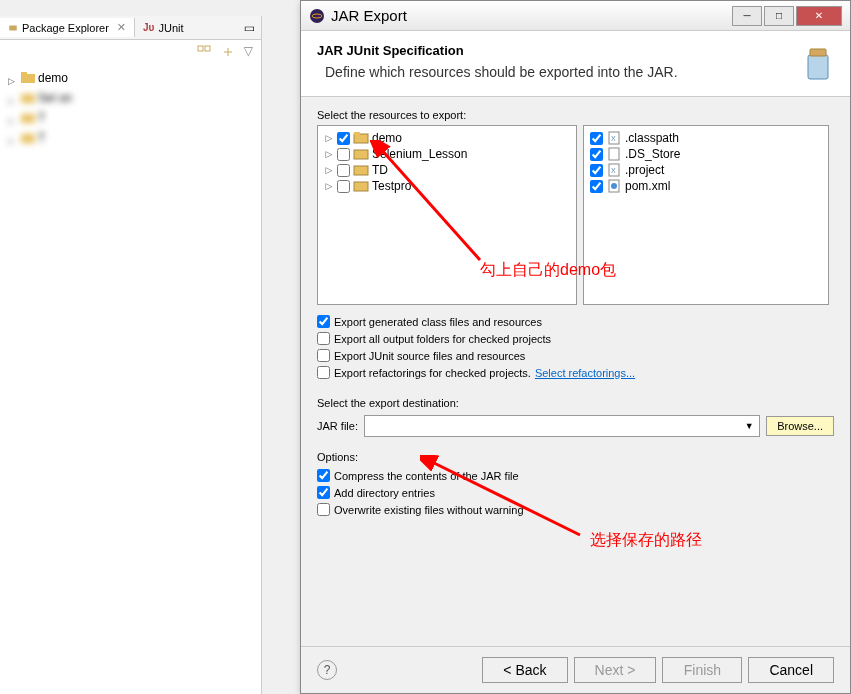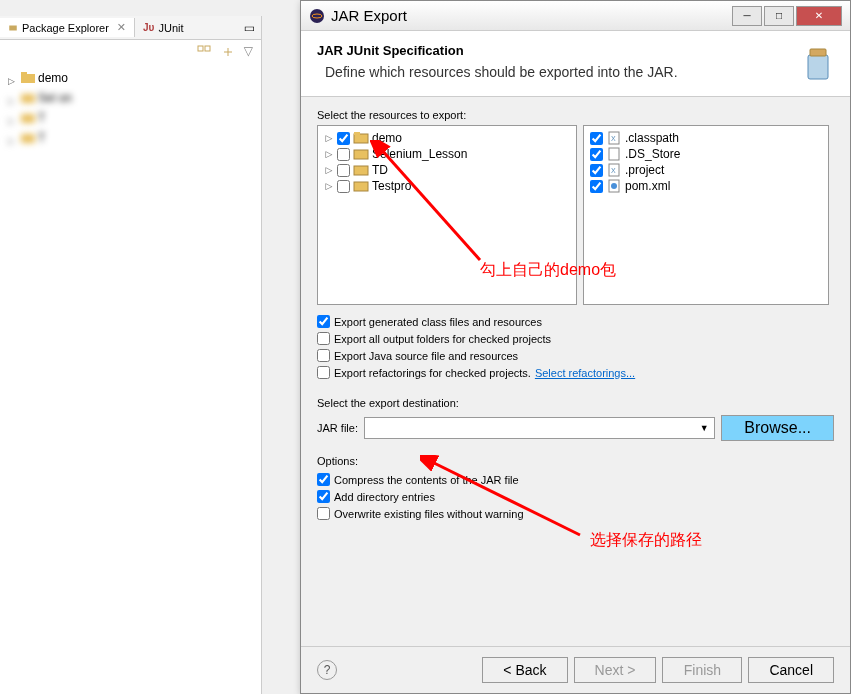--- a/index.html
+++ b/index.html
@@ -47,21 +47,21 @@
     .file-icon { width: 16px; height: 14px; display: inline-block; }
     
     .option-row { display: flex; align-items: center; gap: 4px; padding: 2px 0; font-size: 11px; }
     .link-text { color: #0066cc; text-decoration: underline; cursor: pointer; }
     
     .destination { margin-top: 16px; }
     .jar-file-row { display: flex; align-items: center; gap: 6px; margin-top: 6px; }
     .jar-label { font-size: 11px; }
     .combo { flex: 1; height: 22px; border: 1px solid #999; background: #fff; position: relative; }
     .combo-arrow { position: absolute; right: 2px; top: 2px; width: 16px; height: 16px; font-size: 9px; display: flex; align-items: center; justify-content: center; }
-    .browse-btn { padding: 3px 22px; border: 1px solid #999; background: #7dd3fc; font-size: 16px; cursor: pointer; }
+    .browse-btn { padding: 3px 10px; border: 1px solid #999; background: #fef9c3; font-size: 11px; cursor: pointer; }
     
     .options-section { margin-top: 14px; }
     
     .dialog-footer { position: absolute; bottom: 0; left: 0; right: 0; padding: 10px 16px; border-top: 1px solid #ccc; display: flex; align-items: center; }
     .help-icon { width: 20px; height: 20px; border: 1px solid #999; border-radius: 50%; display: flex; align-items: center; justify-content: center; font-size: 12px; color: #555; }
     .footer-buttons { margin-left: auto; display: flex; gap: 6px; }
     .dlg-btn { padding: 4px 20px; border: 1px solid #999; background: #f0f0f0; font-size: 14px; cursor: pointer; min-width: 80px; }
     .dlg-btn.disabled { color: #999; }
     
     
@@ -231,21 +231,21 @@
     <div class="option-row">
       <input type="checkbox" class="checkbox" checked="" style="">
       <span>Export generated class files and resources</span>
     </div>
     <div class="option-row">
       <input type="checkbox" class="checkbox" style="">
       <span>Export all output folders for checked projects</span>
     </div>
     <div class="option-row">
       <input type="checkbox" class="checkbox" style="">
-      <span>Export Java source file and resources</span>
+      <span>Export JUnit source files and resources</span>
     </div>
     <div class="option-row">
       <input type="checkbox" class="checkbox" style="">
       <span>Export refactorings for checked projects.</span>
       <span class="link-text">Select refactorings...</span>
     </div>
 
     <div class="destination">
       <div class="section-label">Select the export destination:</div>
       <div class="jar-file-row">

